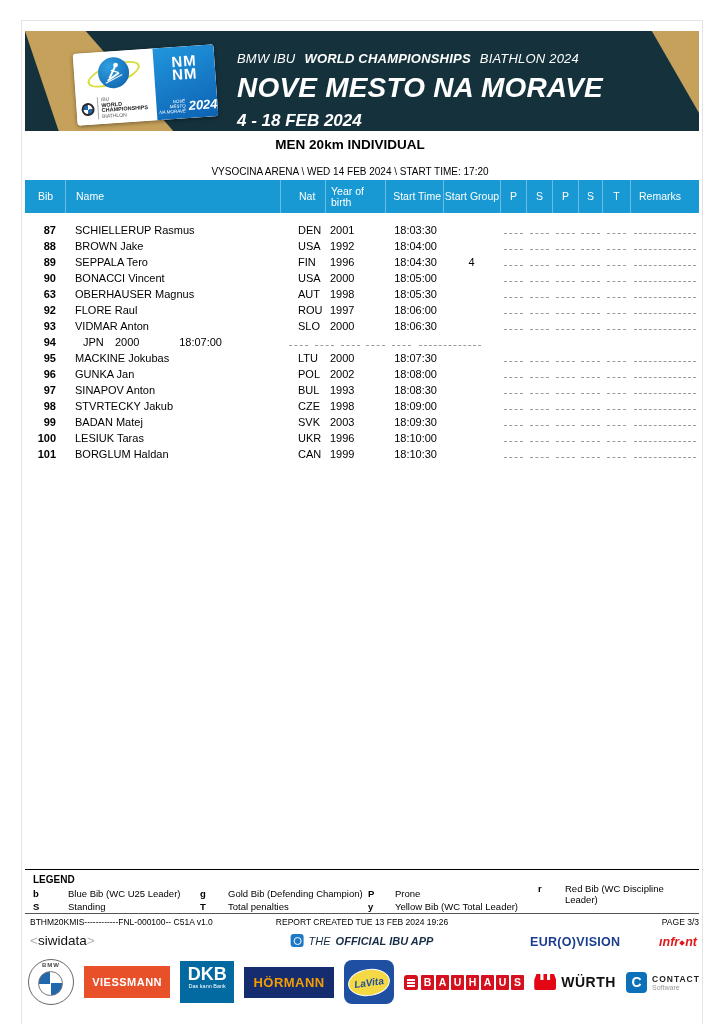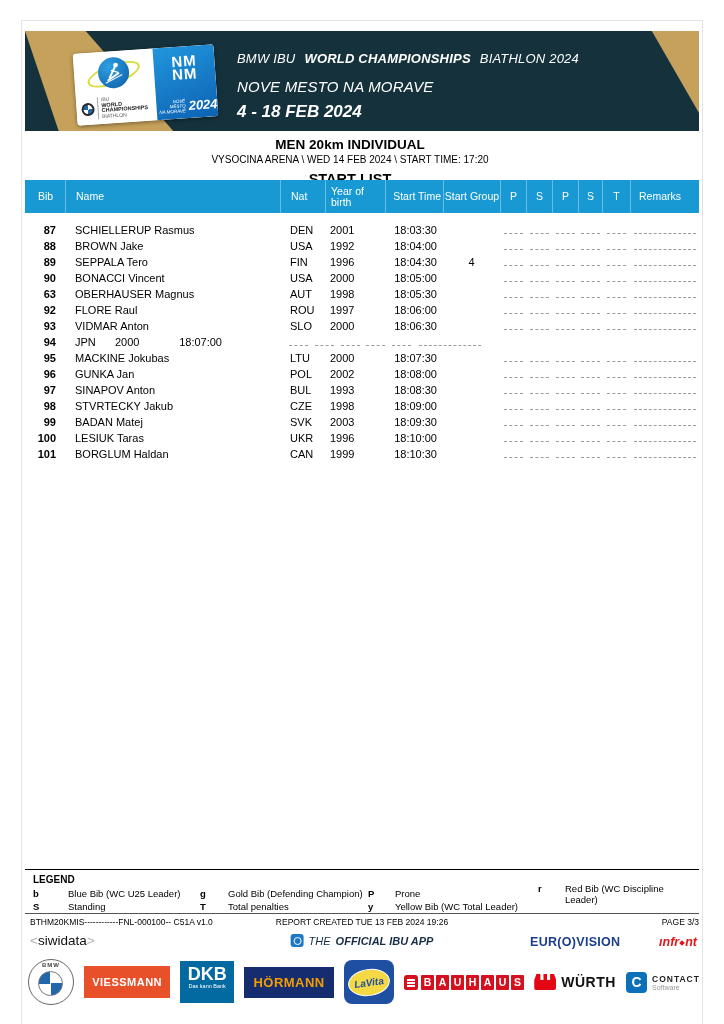--- a/index.html
+++ b/index.html
@@ -48,43 +48,43 @@
   .nm { font-weight:bold; font-size:15px; line-height:13px; letter-spacing:1px; margin-top:8px; }
   .nm-bottom { position:absolute; bottom:5px; left:0; right:0;
     display:flex; align-items:center; justify-content:center; gap:3px; }
   .nm-venue { font-size:4.5px; line-height:5px; text-align:right; font-style:italic; }
   .nm-year { font-size:13px; font-weight:bold; font-style:italic; }
 
   .banner-text { position:absolute; left:212px; top:20px; color:#fff; font-style:italic; white-space:nowrap; }
   .bt1 { font-size:13px; letter-spacing:.2px; }
   .bt1 .seg { margin-right:9px; }
   .bt1 .bold { font-weight:bold; }
-  .bt2 { font-size:15px; font-weight:normal; margin-top:12px; letter-spacing:.2px; }
+  .bt2 { font-size:28px; font-weight:bold; margin-top:6px; letter-spacing:.2px; }
   .bt3 { font-size:17px; font-weight:bold; margin-top:7px; }
 
   
   .titleblock { position:absolute; left:0; top:137px; width:700px; text-align:center; }
   .evt { font-size:13.5px; font-weight:bold; }
-  .meta { font-size:10px; margin-top:2px; }
+  .meta { font-size:10px; margin-top:14px; }
   .startlist { font-size:14.5px; font-weight:bold; margin-top:6px; }
 
   
   .thead { position:absolute; left:25px; top:180px; width:674px; height:33px;
     background:#1899d3; color:#fff; display:flex; }
   .hcell { display:flex; align-items:center; font-size:10.5px; line-height:11px;
     border-left:1px solid rgba(255,255,255,.35); }
   .hcell:first-child { border-left:none; }
 
   .trows { position:absolute; left:25px; top:222px; width:674px; }
   .trow { display:flex; height:16px; }
   .cell { display:flex; align-items:center; font-size:11px; }
 
   .c-bib  { width:40px;  justify-content:flex-end; padding-right:9px; font-weight:bold; }
   .c-name { width:215px; padding-left:10px; }
-  .c-nat  { width:45px;  padding-left:10px; }
+  .c-nat  { width:45px;  padding-left:18px; }
   .c-yob  { width:60px;  padding-left:5px; }
   .c-time { width:58px;  justify-content:flex-end; padding-right:6px; }
   .c-group{ width:57px;  justify-content:center; }
   .c-p1,.c-s1,.c-p2 { width:26px; justify-content:center; }
   .c-s2   { width:24px;  justify-content:center; }
   .c-t    { width:28px;  justify-content:center; }
   .c-rem  { flex:1; padding-left:4px; }
 
   .thead .c-bib { justify-content:flex-start; padding-left:13px; font-weight:normal; }
   .thead .c-time { padding-right:2px; }

